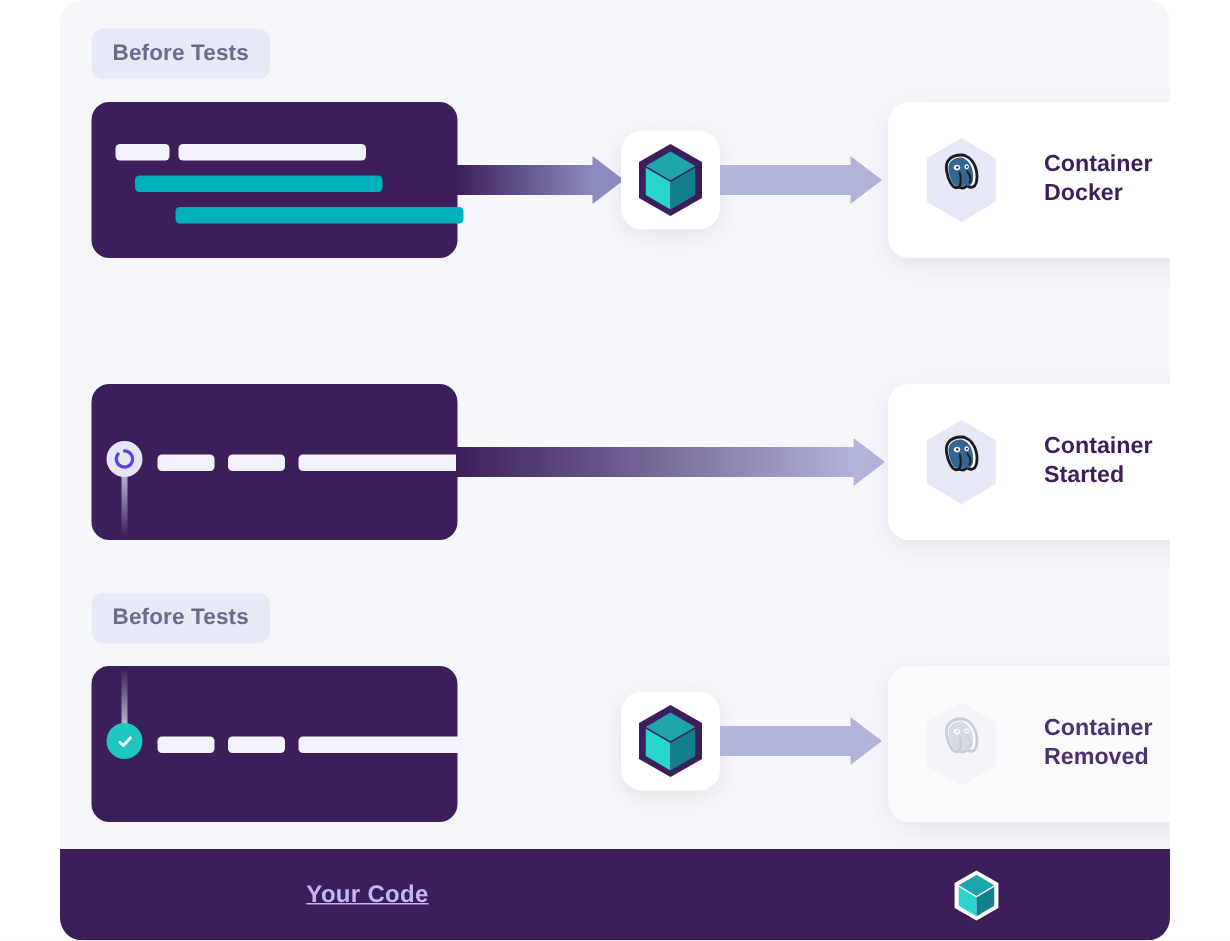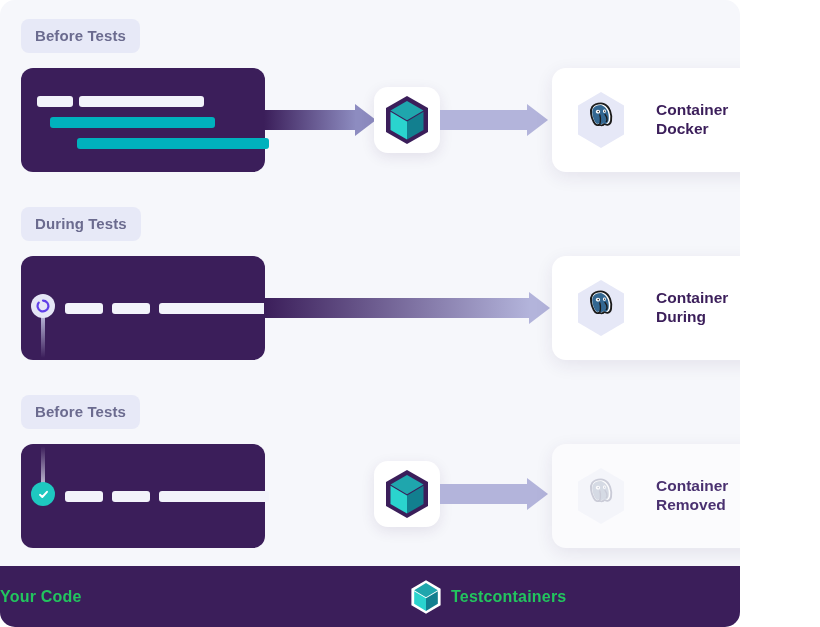--- a/index.html
+++ b/index.html
@@ -14,20 +14,21 @@
     overflow: hidden;
   }
 
   .canvas {
     position: relative;
     width: 740px;
     height: 627px;
     background: #f6f7fb;
     border-radius: 15px;
     overflow: hidden;
+    margin-left: 40px;
   }
 
   
   .chip {
     position: absolute;
     background: #e7e9f7;
     color: #6b6b8f;
     font-size: 15px;
     font-weight: bold;
     letter-spacing: .1px;
@@ -199,24 +200,26 @@
     width: 820px;
     height: 61px;
     background: #3b1e5a;
     display: flex;
     align-items: center;
   }
   .footer-col {
     flex: 1;
     display: flex;
     align-items: center;
-    color: #22c55e;
+    justify-content: center;
+    color: #c4b5fd;
     font-size: 16px;
     font-weight: bold;
     letter-spacing: .2px;
+    text-decoration: underline;
   }
   .footer-col .fc-logo { margin-right: 9px; display: flex; }
 </style>
 </head>
 <body>
 
 <div class="canvas">
 
   <div class="chip chip-1">Before Tests</div>
 
@@ -266,21 +269,20 @@
       <span>Container</span><br>
       <span>Docker</span>
     </div>
     <div class="status-badge badge-play">
       <svg width="10" height="10" viewBox="0 0 10 10">
           <polygon points="3,1.8 8.4,5 3,8.2" fill="#ffffff"></polygon>
         </svg>
     </div>
   </div>
 
-  <div class="chip chip-2">During Tests</div>
 
   <div class="code-block code-2">
     <div class="stem stem-down"></div>
     <div class="marker marker-spin">
       <svg width="14" height="14" viewBox="0 0 14 14">
         <path d="M7 1.6a5.4 5.4 0 1 1-4.3 2.1" fill="none" stroke="#6040e8" stroke-width="2.2" stroke-linecap="round"></path>
       </svg>
     </div>
     <div class="bar rb-1"></div>
     <div class="bar rb-2"></div>
@@ -303,21 +305,21 @@
           <path d="M144 56c-6 0-11 5-11 12s5 12 11 12 11-5 11-12-5-12-11-12z" fill="#ffffff"></path>
           <circle cx="98" cy="71" r="6" fill="#1b1b1b"></circle>
           <circle cx="145" cy="68" r="5" fill="#1b1b1b"></circle>
           <path d="M110 96c4 14 6 32 4 48-1 12-5 22-9 28" fill="none" stroke="#1b1b1b" stroke-width="10" stroke-linecap="round"></path>
           <path d="M148 92c8 10 14 24 15 36 1 8-1 14-5 17" fill="none" stroke="#1b1b1b" stroke-width="10" stroke-linecap="round"></path>
         </g>
       </svg>
     </div>
     <div class="status-title">
       <span>Container</span><br>
-      <span>During</span>
+      <span>Started</span>
     </div>
     <div class="status-badge badge-spin">
       <svg width="13" height="13" viewBox="0 0 14 14">
         <path d="M7 1.8a5.2 5.2 0 1 1-4.2 2" fill="none" stroke="#ffffff" stroke-width="2" stroke-linecap="round"></path>
       </svg>
     </div>
   </div>
 
   <div class="chip chip-3">Before Tests</div>
 
@@ -382,17 +384,16 @@
     </div>
     <div class="footer-col">
       <span class="fc-logo">
         <svg width="32" height="36" viewBox="0 0 46 50">
           <polygon points="23,1 44,13 44,37 23,49 2,37 2,13" fill="#ffffff"></polygon>
           <polygon points="23,5 40,15.2 23,25.4 6,15.2" fill="#1fa6ad"></polygon>
           <polygon points="6,16.6 23,26.8 23,45 6,34.8" fill="#2ad4ce"></polygon>
           <polygon points="40,16.6 40,34.8 23,45 23,26.8" fill="#127f8f"></polygon>
         </svg>
       </span>
-      <span>Testcontainers</span>
     </div>
   </div>
 
 </div>
 
 </body></html>

